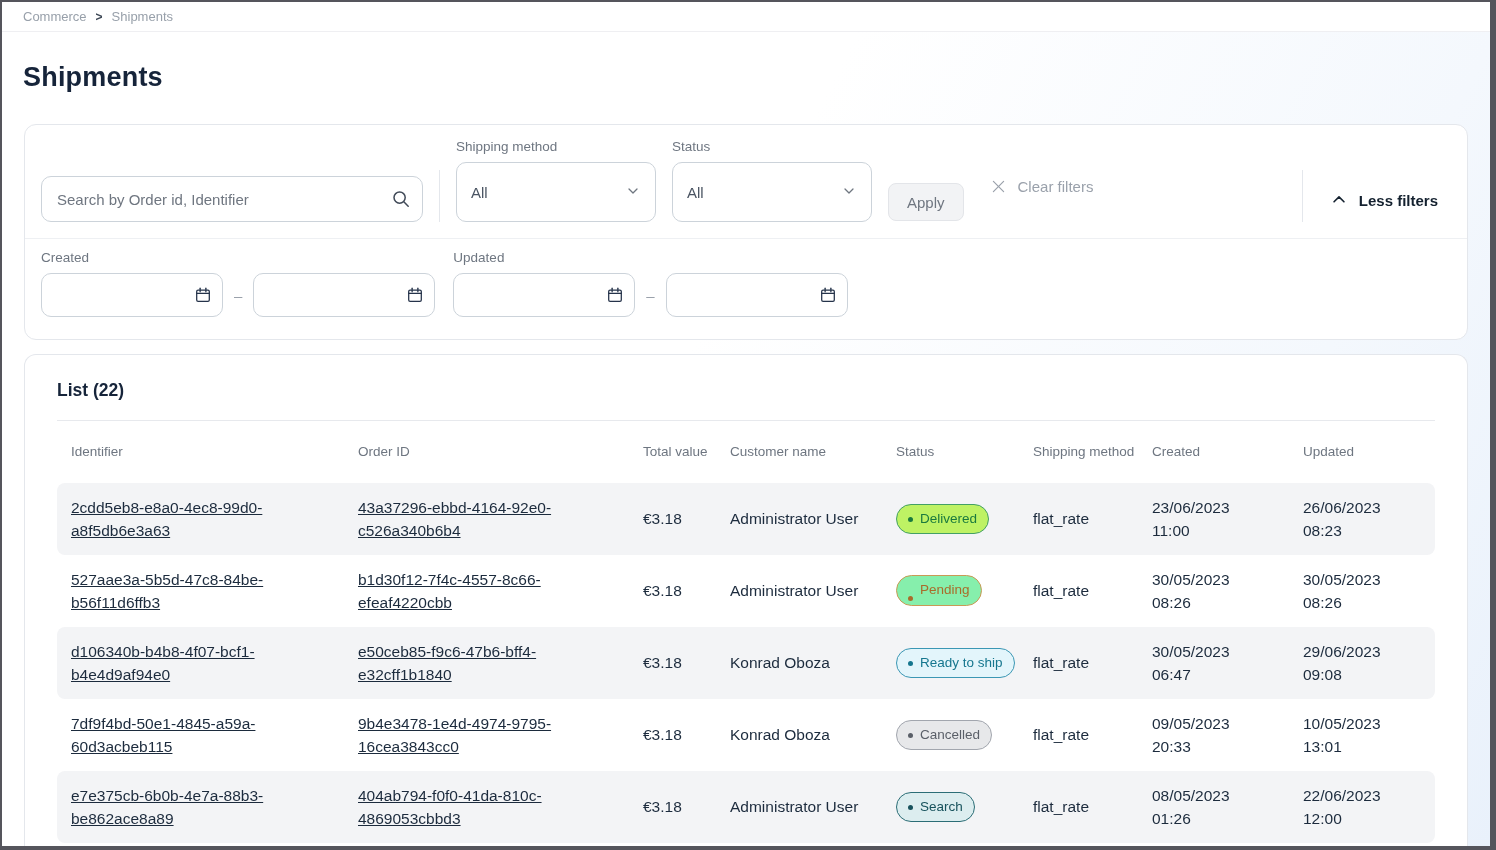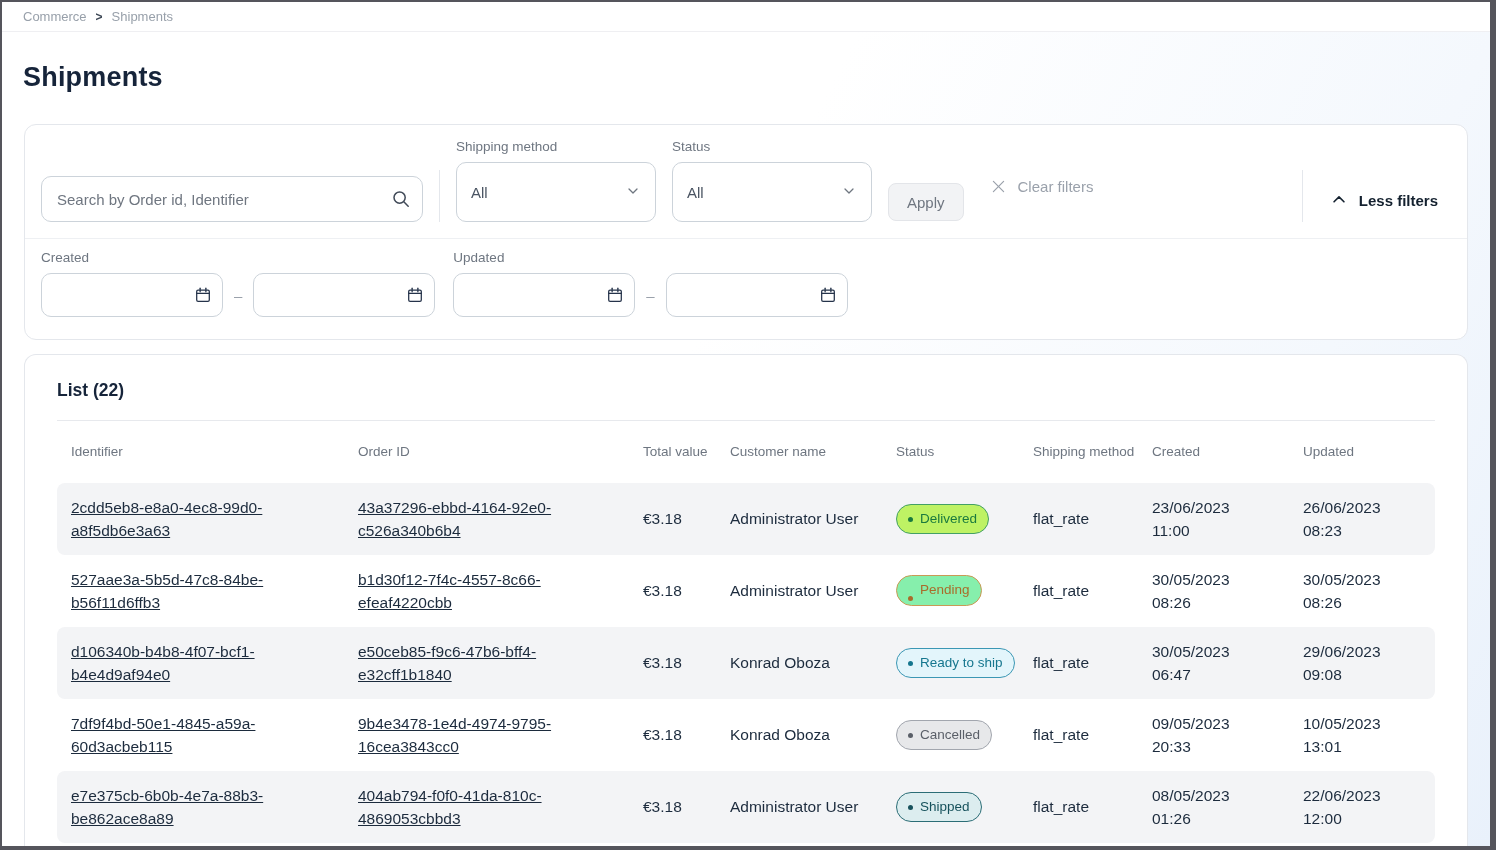--- a/index.html
+++ b/index.html
@@ -348,21 +348,21 @@
     </div>
   </div>
         <div class="tgrid trow striped">
     <div class="cell-link"><a>e7e375cb-6b0b-4e7a-88b3-be862ace8a89</a></div>
     <div class="cell-link"><a>404ab794-f0f0-41da-810c-4869053cbbd3</a></div>
     <div>€3.18</div>
     <div class="cell-customer">Administrator User</div>
     <div>
       <span class="badge" style="color: rgb(23, 82, 92); border-color: rgb(43, 109, 118); background: rgb(220, 237, 239);">
         <span class="dot"></span>
-        <span>Shipped</span>
+        <span>Search</span>
       </span>
     </div>
     <div>flat_rate</div>
     <div>
       <div>08/05/2023</div>
       <div>01:26</div>
     </div>
     <div>
       <div>22/06/2023</div>
       <div>12:00</div>

